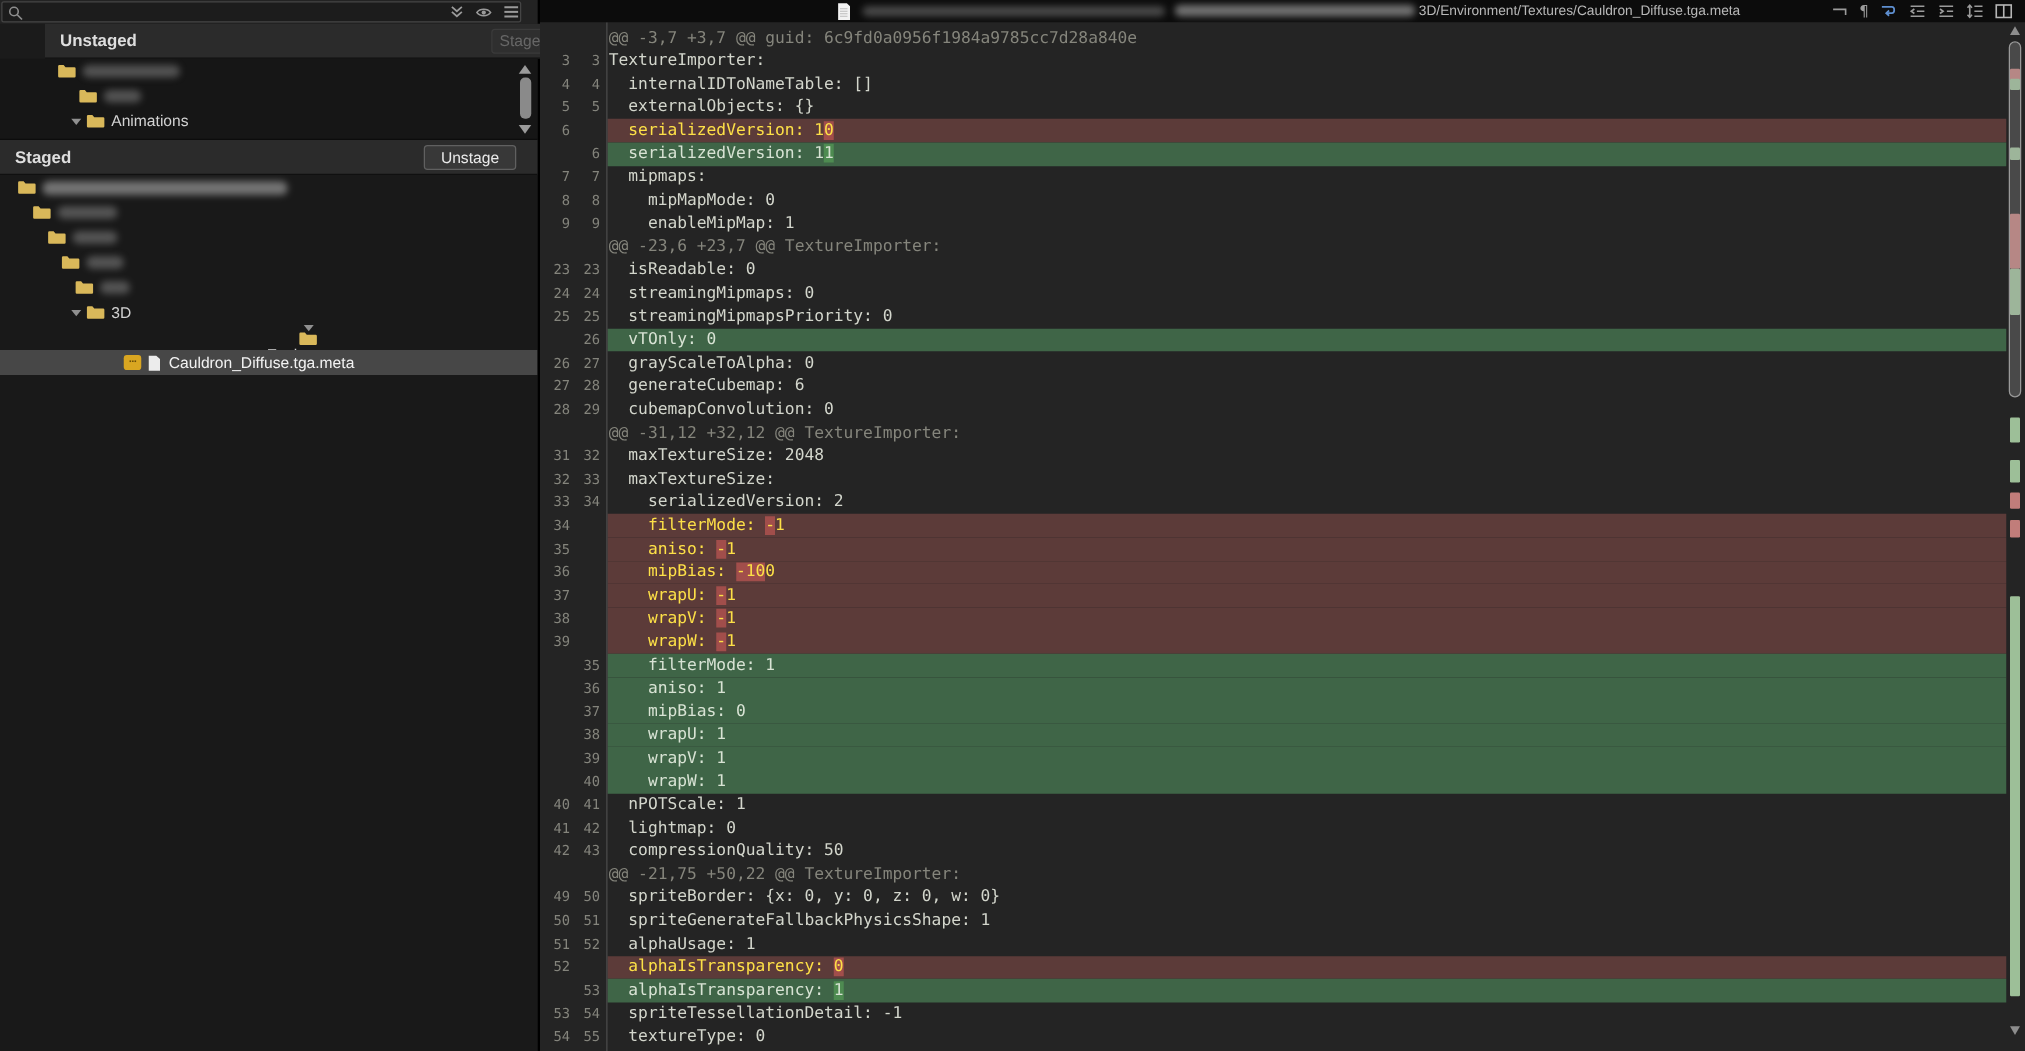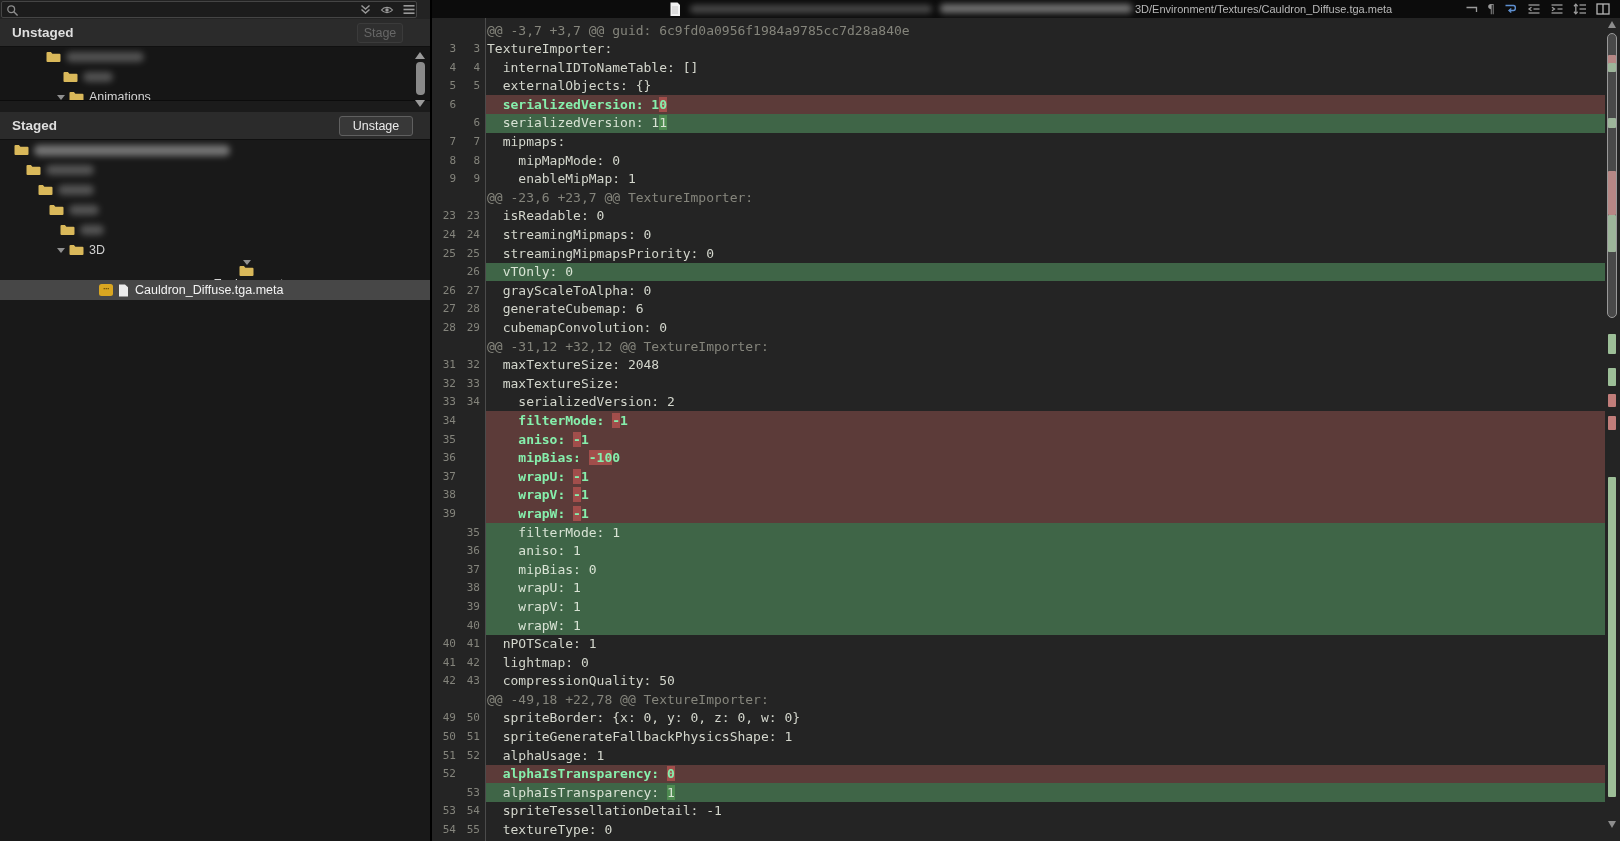--- a/index.html
+++ b/index.html
@@ -19,21 +19,21 @@
   .sb-icons .ibtn{width:14px;height:13px;display:flex;align-items:center;justify-content:center;cursor:pointer;}
 
   .sec-head{position:absolute;left:0;width:430px;height:28px;background:var(--header-bg);
             border-bottom:1px solid #101010;}
   .sec-head .sec-title{position:absolute;left:12px;top:6px;font-size:13.5px;font-weight:bold;color:#dedede;}
   .btn{position:absolute;top:4px;height:20px;border-radius:3px;font-size:12.5px;text-align:center;line-height:18px;}
   .btn.disabled{right:27px;width:46px;background:#2f2f2f;border:1px solid #3b3b3b;color:#676767;}
   .btn.enabled{right:17px;width:74px;background:#383838;border:1px solid #606060;color:#eaeaea;}
 
   .tree{position:absolute;left:0;width:430px;overflow:hidden;}
-  .tree.unstaged-tree{top:47px;height:54px;background:var(--list-bg);border-bottom:1px solid #0c0c0c;}
+  .tree.unstaged-tree{top:47px;height:65px;background:var(--list-bg);border-bottom:1px solid #0c0c0c;}
   .tree.staged-tree{top:140px;height:701px;background:#191919;}
   .trow{position:relative;height:20px;display:flex;align-items:center;width:430px;}
   .trow.selected{background:var(--selected-row);}
   .tri{width:0;height:0;border-left:4.5px solid transparent;border-right:4.5px solid transparent;
        border-top:5.5px solid #909090;margin-right:4px;flex:none;}
   .fold{flex:none;margin-right:5px;}
   .tlabel{font-size:12.5px;color:#d2d2d2;white-space:nowrap;}
   .trow.selected .tlabel{color:#f2f2f2;}
   .blurcap{height:10px;border-radius:5px;background:#8f8f8f;filter:blur(3px);opacity:.5;flex:none;}
   .blurcap.bright{background:#b0b0b0;opacity:.6;height:11px;}
@@ -67,21 +67,21 @@
   .drows{position:absolute;left:0;top:3px;width:1188px;font-family:"DejaVu Sans Mono",monospace;}
   .drow{position:relative;height:18.6px;width:1188px;}
   .drow .band{position:absolute;left:54px;right:15px;top:0;bottom:0;}
   .drow.del .band{background:var(--del-bg);}
   .drow.add .band{background:var(--add-bg);}
   .num{position:absolute;top:2.5px;font-size:11px;color:var(--line-num);text-align:right;}
   .num.old{left:0;width:24px;}
   .num.new{left:26px;width:22px;}
   .code{position:absolute;left:55px;top:1.5px;font-size:13px;white-space:pre;color:var(--ctx-text);}
   .drow.hunk .code{color:var(--hunk-text);}
-  .drow.del .code{color:#86efac;font-weight:bold;}
+  .drow.del .code{color:#fde047;}
   .drow.add .code{color:#d8e3d4;}
   .drow.del .ihl{background:var(--del-hl);}
   .drow.add .ihl{background:var(--add-hl);}
 
   
   .dsb{position:absolute;left:1175px;top:0;width:11px;height:823px;}
   .dsb .up{position:absolute;left:1px;top:3px;width:0;height:0;border-left:4.5px solid transparent;
            border-right:4.5px solid transparent;border-bottom:7px solid #8d8d8d;}
   .dsb .down{position:absolute;left:1px;top:803px;width:0;height:0;border-left:4.5px solid transparent;
            border-right:4.5px solid transparent;border-top:7px solid #8d8d8d;}
@@ -120,21 +120,21 @@
       <span class="ibtn">
         <svg width="12" height="11" viewBox="0 0 12 11">
           <rect x="0.5" y="1" width="11" height="1.6" fill="#9a9a9a"></rect>
           <rect x="0.5" y="4.7" width="11" height="1.6" fill="#9a9a9a"></rect>
           <rect x="0.5" y="8.4" width="11" height="1.6" fill="#9a9a9a"></rect>
         </svg>
       </span>
     </div>
   </div>
 
-  <div class="sec-head" style="top:19px;">
+  <div class="sec-head" style="top:19px;margin-left:36px;">
     <span class="sec-title">Unstaged</span>
     <div class="btn disabled">Stage</div>
   </div>
 
   <div class="tree unstaged-tree">
       <div class="trow" style="padding-left: 46px;">
         <svg width="15" height="12" viewBox="0 0 15 12" class="fold">
           <path d="M0.5 2 a1 1 0 0 1 1 -1 h3.4 l1.5 1.7 h7.1 a1 1 0 0 1 1 1 v6.3 a1 1 0 0 1 -1 1 h-12 a1 1 0 0 1 -1 -1 z" fill="#d9b85a"></path>
         </svg>
         <span class="blurcap" style="width: 78px;"></span>
@@ -486,21 +486,21 @@
           <span class="code">  lightmap: 0</span>
         </div>
         <div class="drow ctx">
           <span class="band"></span>
           <span class="num old">42</span>
           <span class="num new">43</span>
           <span class="code">  compressionQuality: 50</span>
         </div>
         <div class="drow hunk">
           <span class="band"></span>
-          <span class="code">@@ -49,18 +22,78 @@ TextureImporter:</span>
+          <span class="code">@@ -21,75 +50,22 @@ TextureImporter:</span>
         </div>
         <div class="drow ctx">
           <span class="band"></span>
           <span class="num old">49</span>
           <span class="num new">50</span>
           <span class="code">  spriteBorder: {x: 0, y: 0, z: 0, w: 0}</span>
         </div>
         <div class="drow ctx">
           <span class="band"></span>
           <span class="num old">50</span>

